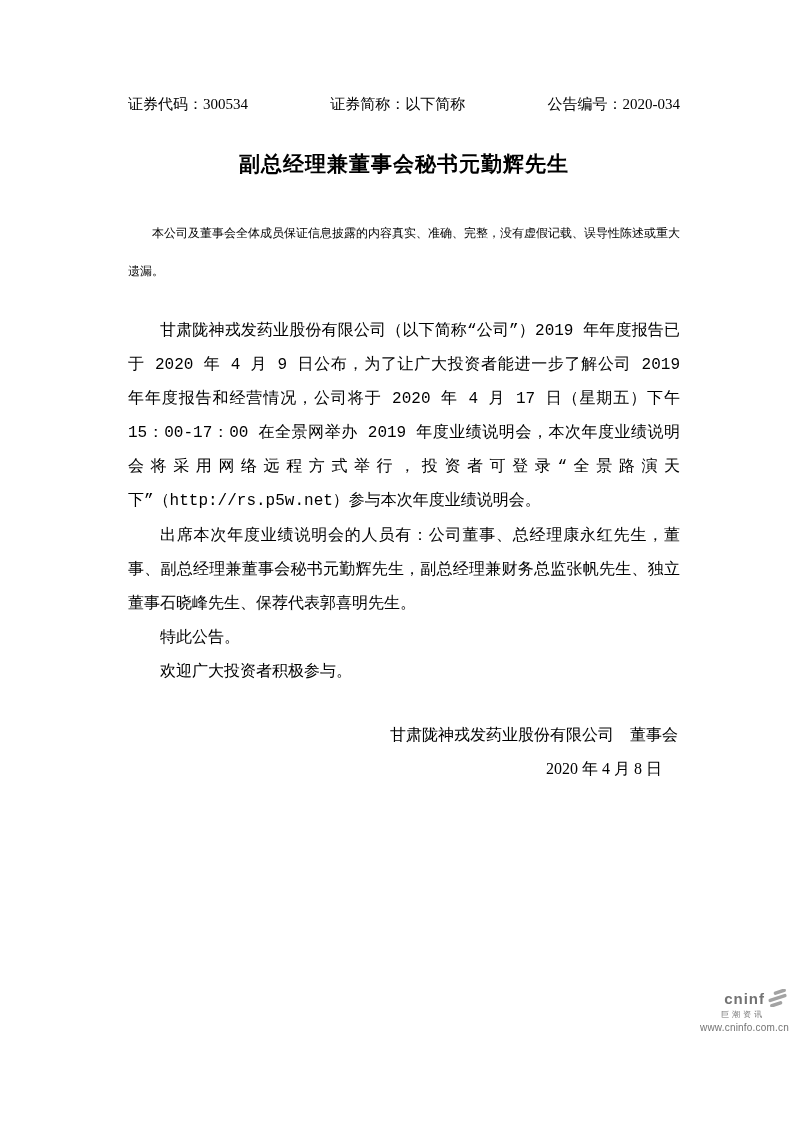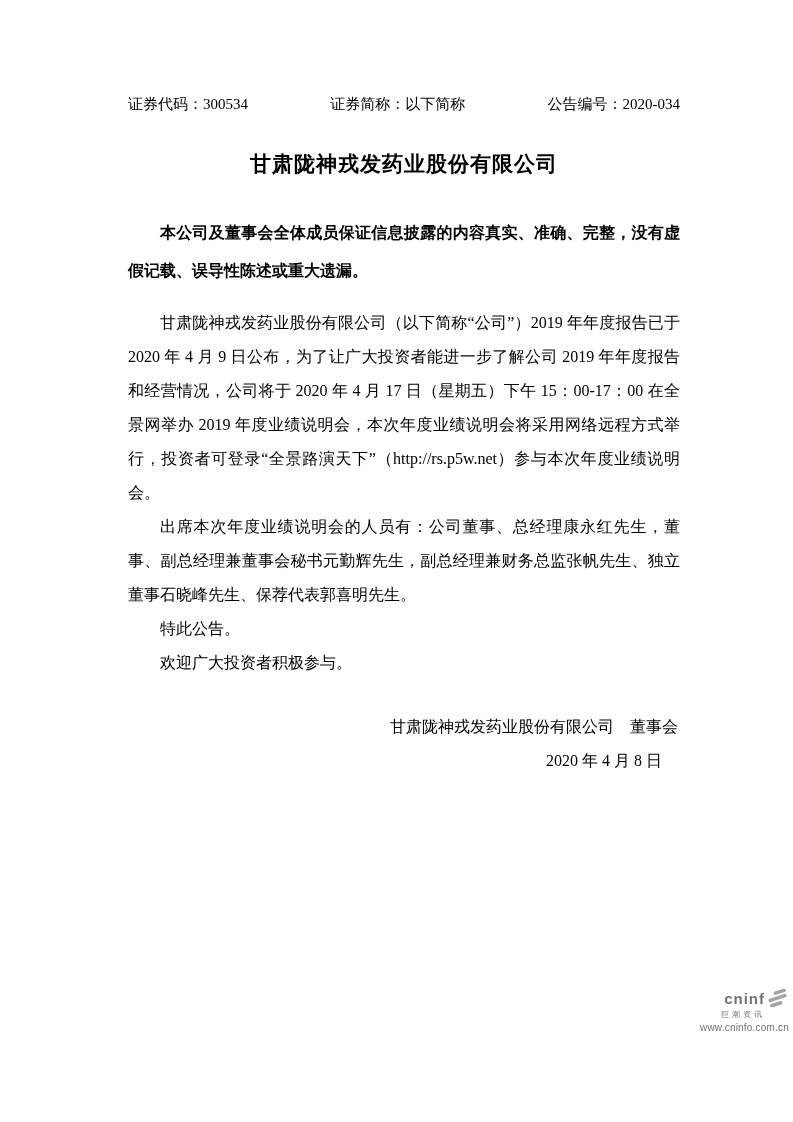--- a/index.html
+++ b/index.html
@@ -34,35 +34,35 @@
     font-weight: bold;
     font-size: 21px;
     line-height: 28px;
     font-family: "Liberation Sans", sans-serif;
     letter-spacing: 1px;
   }
   .title { margin-top: 36px; }
   .subtitle { margin-top: 18px; }
   .disclaimer {
     margin-top: 36px;
-    font-size: 16px;
+    font-size: 12px;
     line-height: 38px;
-    font-weight: bold;
+    font-weight: normal;
     font-family: "Liberation Sans", sans-serif;
     text-align: justify;
     text-indent: 2em;
   }
   .para {
     font-size: 16px;
     line-height: 34px;
     text-align: justify;
     text-indent: 2em;
     margin: 0;
   }
-  .para-first { margin-top: 14px; }
+  .para-first { margin-top: 24px; font-family: Liberation Mono, monospace; }
   .signature {
     margin-top: 30px;
     font-size: 16px;
     line-height: 34px;
     text-align: right;
     padding-right: 2px;
   }
   .sign-date {
     font-size: 16px;
     line-height: 34px;
@@ -107,21 +107,21 @@
 
 <div class="page">
   <div class="content">
 
     <div class="doc-header">
       <span>证券代码：300534</span>
       <span>证券简称：以下简称</span>
       <span>公告编号：2020-034</span>
     </div>
 
-    <div class="title">甘肃陇神戎发药业股份有限公司</div>
+    <div class="title">副总经理兼董事会秘书元勤辉先生</div>
 
     <p class="disclaimer">本公司及董事会全体成员保证信息披露的内容真实、准确、完整，没有虚假记载、误导性陈述或重大遗漏。</p>
 
     <p class="para para-first">甘肃陇神戎发药业股份有限公司（以下简称“公司”）2019 年年度报告已于 2020 年 4 月 9 日公布，为了让广大投资者能进一步了解公司 2019 年年度报告和经营情况，公司将于 2020 年 4 月 17 日（星期五）下午 15：00-17：00 在全景网举办 2019 年度业绩说明会，本次年度业绩说明会将采用网络远程方式举行，投资者可登录“全景路演天下”（http://rs.p5w.net）参与本次年度业绩说明会。</p>
     <p class="para">出席本次年度业绩说明会的人员有：公司董事、总经理康永红先生，董事、副总经理兼董事会秘书元勤辉先生，副总经理兼财务总监张帆先生、独立董事石晓峰先生、保荐代表郭喜明先生。</p>
     <p class="para">特此公告。</p>
     <p class="para">欢迎广大投资者积极参与。</p>
 
     <div class="signature">甘肃陇神戎发药业股份有限公司　董事会</div>
     <div class="sign-date">2020 年 4 月 8 日</div>

